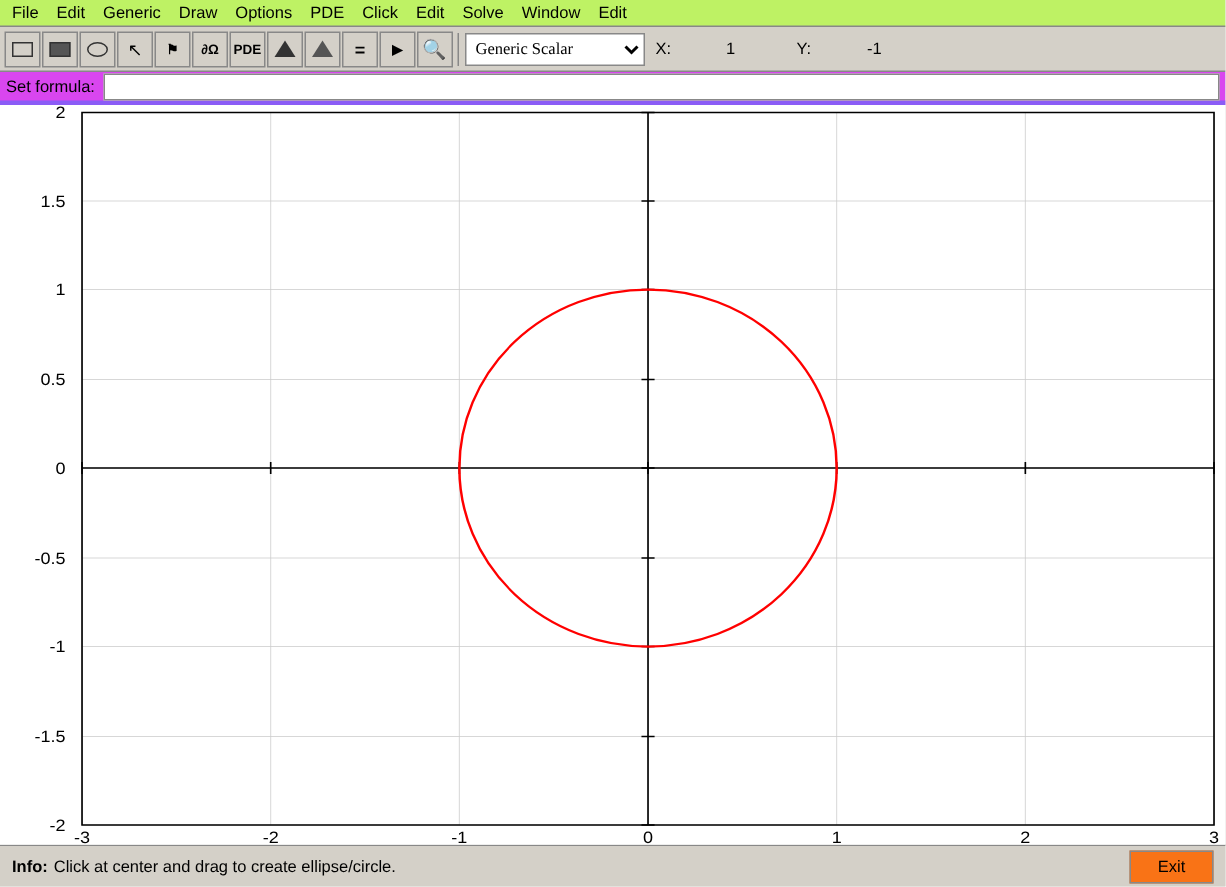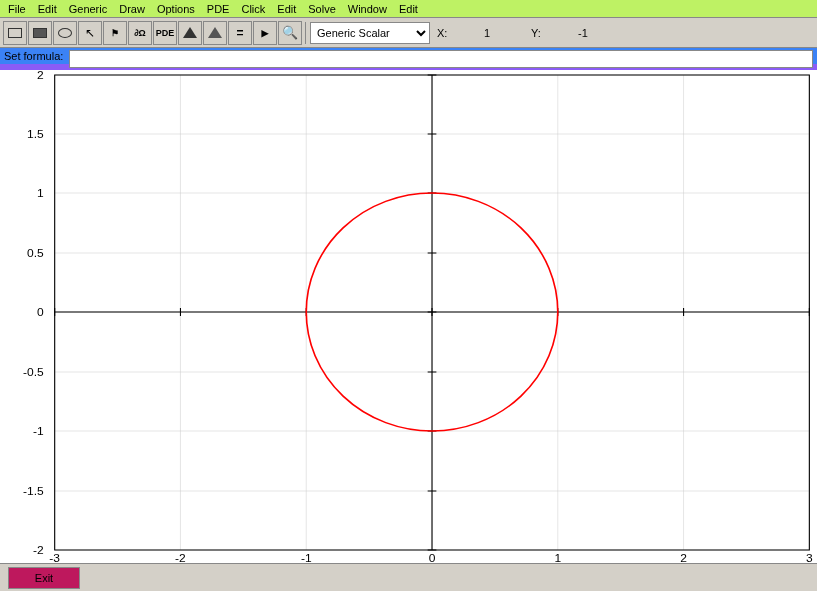--- a/index.html
+++ b/index.html
@@ -47,34 +47,36 @@
     }
     .tb-separator { width: 2px; height: 22px; border-left: 1px solid #888; margin: 0 2px; }
     .tb-dropdown {
       height: 22px;
       font-size: 11px;
       background: white;
       border: 1px solid #888;
       padding: 0 2px;
       width: 120px;
       cursor: pointer;
+      font-family: Liberation Serif, serif;
     }
     .tb-coord {
       font-size: 11px;
       margin-left: 6px;
       color: #000;
       min-width: 40px;
     }
 
     
     #formulabar {
       display: flex;
-      background: #3b82f6;
+      align-items: center;
+      background: #d946ef;
       height: 22px;
-      border-bottom: 6px solid #8b5cf6;
+      border-bottom: 3px solid #8b5cf6;
       padding: 2px 4px;
     }
     #formulabar label {
       font-size: 11px;
       margin-right: 6px;
       white-space: nowrap;
     }
     #formulabar input {
       flex: 1;
       height: 18px;
@@ -110,23 +112,23 @@
     #statusbar {
       display: flex;
       align-items: center;
       justify-content: space-between;
       background: #d4d0c8;
       height: 28px;
       border-top: 1px solid #888;
       padding: 0 8px;
     }
     .exit-btn {
-      background: #be185d;
+      background: #f97316;
       border: 1px solid #888;
-      width: 72px;
+      width: 56px;
       height: 22px;
       font-size: 11px;
       cursor: pointer;
       display: flex;
       align-items: center;
       justify-content: center;
     }
 
     
     .icon-rect { width: 14px; height: 10px; border: 1px solid #333; background: transparent; }
@@ -286,14 +288,17 @@
       <text x="40" y="484" text-anchor="end" font-size="11" fill="#000">-2</text>
 
       <ellipse cx="395" cy="242" rx="115" ry="119" fill="none" stroke="#ff0000" stroke-width="1.5"></ellipse>
 
       <rect x="50" y="5" width="690" height="475" fill="none" stroke="#000" stroke-width="1"></rect>
     </svg>
   </div>
 </div>
 
 <div id="statusbar">
+  <div>
+    <span style="font-weight:bold; margin-right:4px;">Info:</span><span>Click at center and drag to create ellipse/circle.</span>
+  </div>
   <button class="exit-btn">Exit</button>
 </div>
 
 </body></html>

